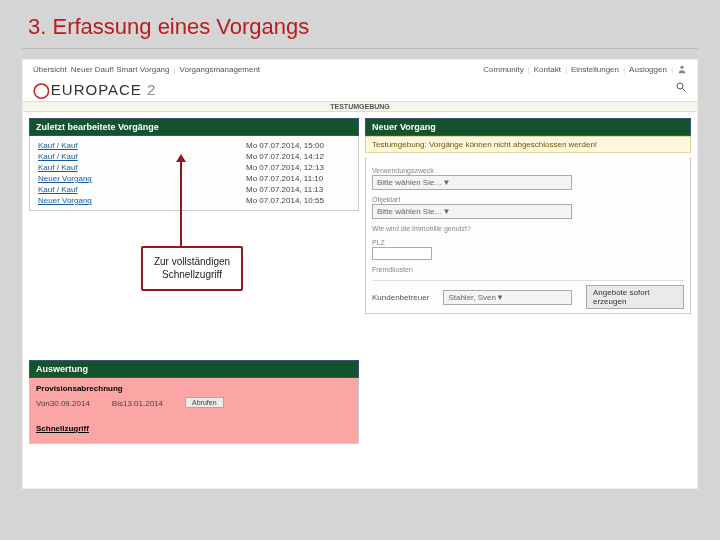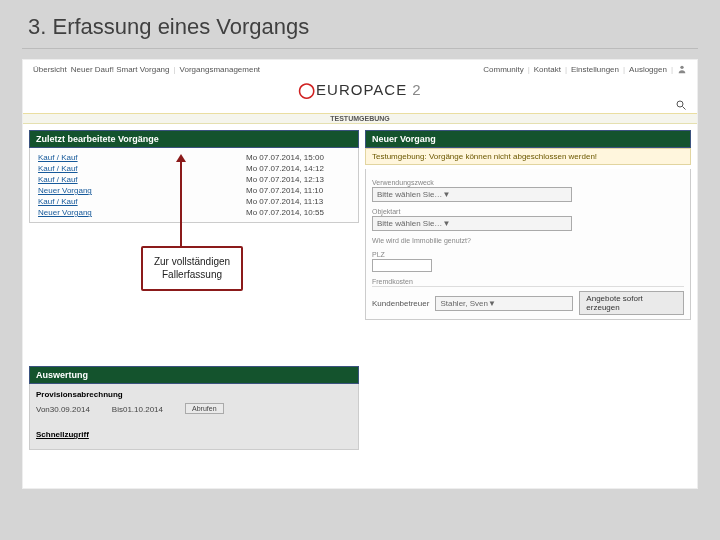--- a/index.html
+++ b/index.html
@@ -6,21 +6,21 @@
   body {
     background: #d5d5d5;
     font-family: Arial, Helvetica, sans-serif;
     font-size: 9px;
     width: 720px;
     height: 540px;
     overflow: hidden;
   }
   .slide-title {
     font-size: 22px;
-    color: #404040;
+    color: #b91c1c;
     padding: 14px 0 0 28px;
     font-weight: normal;
   }
   .title-underline {
     height: 1px;
     background: #bbb;
     margin: 8px 22px 10px 22px;
   }
   .inner {
     background: #fff;
@@ -35,25 +35,23 @@
     align-items: center;
     padding: 4px 10px;
     font-size: 8px;
     color: #555;
   }
   .topnav .right, .topnav .left { display: flex; gap: 4px; align-items: center; }
   .sep { color: #ccc; }
   .user-icon { width: 10px; height: 10px; display: inline-block; }
   .logo-row {
     display: flex;
-    align-items: center;
     padding: 3px 10px 2px 10px;
     border-bottom: 1px solid #eadea0;
     background: #fff;
-    flex-direction: column;
   }
   .logo { font-weight: normal; font-size: 15px; letter-spacing: 1px; color: #333; }
   .logo .red { color: #d02020; font-weight: bold; }
   .search-icon { margin-left: auto; width: 12px; height: 12px; }
   .envband {
     text-align: center;
     font-size: 7px;
     font-weight: bold;
     color: #555;
     background: #f5f5ec;
@@ -182,22 +180,23 @@
   .radio input { width: 9px; height: 9px; }
   .txt {
     border: 1px solid #aaa;
     width: 60px;
     height: 13px;
     background: #fff;
   }
   .form-bottom {
     display: flex;
     align-items: center;
-    gap: 6px;
+    gap: 14px;
     border-top: 1px solid #ddd;
+    margin-top: 6px;
     padding-top: 4px;
     font-size: 8px;
     color: #555;
   }
   .form-bottom .sel { width: 140px; }
   .btn {
     background: #eaeaea;
     border: 1px solid #aaa;
     padding: 2px 6px;
     font-size: 8px;
@@ -205,21 +204,21 @@
     color: #333;
   }
   
   .bottom-panel {
     margin: 40px 6px 6px 6px;
     width: 330px;
   }
   .report-body {
     border: 1px solid #ccc;
     border-top: none;
-    background: #e5e5e5;
+    background: #fca5a5;
     padding: 6px;
   }
   .bold8 { font-weight: bold; font-size: 8px; margin-bottom: 4px; }
   .vb-row { display: flex; gap: 22px; font-size: 8px; color: #444; align-items: flex-end; }
   .vb-row .col2 { display: flex; flex-direction: row; }
   .smallbtn {
     background: #eaeaea;
     border: 1px solid #aaa;
     padding: 1px 6px;
     font-size: 7px;
@@ -343,34 +342,34 @@
               <span>Stahler, Sven</span>
               <span class="caret">▼</span>
             </div>
           <div class="btn">Angebote sofort erzeugen</div>
         </div>
       </div>
     </div>
   </div>
 
   <div class="arrow"></div>
-  <div class="annotation">Zur vollständigen Fallerfassung</div>
+  <div class="annotation">Zur vollständigen Schnellzugriff</div>
 
   <div class="bottom-panel">
     <div class="panel-hd">Auswertung</div>
     <div class="report-body">
       <div class="bold8">Provisionsabrechnung</div>
       <div class="vb-row">
         <div class="col2">
           <span>Von</span>
           <span>30.09.2014</span>
         </div>
         <div class="col2">
           <span>Bis</span>
-          <span>01.10.2014</span>
+          <span>13.01.2014</span>
         </div>
         <div class="smallbtn">Abrufen</div>
       </div>
       <div class="shortcuts">
         <div class="bold8">Schnellzugriff</div>
       </div>
     </div>
   </div>
 
 </div>

